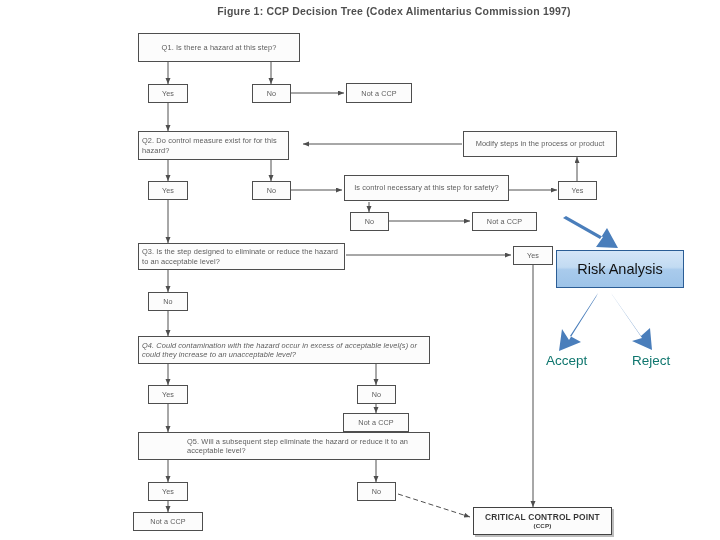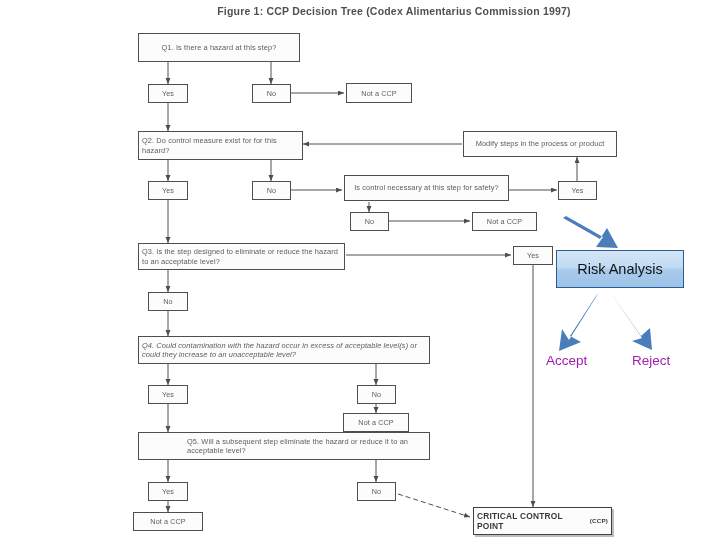--- a/index.html
+++ b/index.html
@@ -29,42 +29,42 @@
     letter-spacing:.1px;
   }
   .fbox.small{font-size:7.2px;}
   .ccpbox{
     border:1px solid #2b2b2b;
     box-shadow:2px 2px 0 rgba(90,90,90,.45);
     font-weight:bold;
     font-size:8.4px;
     color:#1d1d1d;
     letter-spacing:.2px;
-    flex-direction:row;
+    flex-direction:column;
   }
   .ccpbox .sub{font-weight:bold;font-size:6.2px;letter-spacing:.2px;}
 
   #title{
     position:absolute;left:0;top:5px;width:720px;text-align:center;
     font-size:10.5px;font-weight:bold;color:#3b3b3b;
     font-family:"Liberation Sans",sans-serif;letter-spacing:.2px;padding-left:34px;
   }
 
   
   #overlay{position:absolute;left:0;top:0;width:720px;height:540px;margin-top:26px;}
   #risk-analysis-box{
     position:absolute;left:556px;top:224px;width:128px;height:38px;
     border:1px solid #2b5d95;
     background:linear-gradient(180deg,#d4e5f7 0%,#c2dbf2 45%,#a9cbec 52%,#9dc3e8 100%);
     display:flex;align-items:center;justify-content:center;
     font-size:14.5px;color:#111;font-family:"Liberation Sans",sans-serif;
     box-sizing:border-box;
   }
   .rr-label{
-    position:absolute;font-size:13.5px;color:#a21caf;
+    position:absolute;font-size:13.5px;color:#0f766e;
     font-family:"Liberation Sans",sans-serif;white-space:nowrap;
   }
   #accept-label{left:546px;top:327px;}
   #reject-label{left:632px;top:327px;}
 </style>
 </head>
 <body>
 
 <div id="stage">
 
@@ -129,21 +129,21 @@
         <path d="M398,494 L470,517"></path>
       </g>
     </svg>
 
     <div class="fbox" style="left:138px;top:33px;width:162px;height:29px;">Q1. Is there a hazard at this step?</div>
 
     <div class="fbox small" style="left:148px;top:84px;width:40px;height:19px;">Yes</div>
     <div class="fbox small" style="left:252px;top:84px;width:39px;height:19px;">No</div>
     <div class="fbox small" style="left:346px;top:83px;width:66px;height:20px;">Not a CCP</div>
 
-    <div class="fbox" style="left:138px;top:131px;width:165px;height:29px;">Q2. Do control measure exist for for this hazard?</div>
+    <div class="fbox" style="left:138px;top:131px;width:151px;height:29px;">Q2. Do control measure exist for for this hazard?</div>
     <div class="fbox" style="left:463px;top:131px;width:154px;height:26px;">Modify steps in the process or product</div>
 
     <div class="fbox small" style="left:148px;top:181px;width:40px;height:19px;">Yes</div>
     <div class="fbox small" style="left:252px;top:181px;width:39px;height:19px;">No</div>
 
     <div class="fbox" style="left:344px;top:175px;width:165px;height:26px;">Is control necessary at this step for safety?</div>
     <div class="fbox small" style="left:558px;top:181px;width:39px;height:19px;">Yes</div>
     <div class="fbox small" style="left:350px;top:212px;width:39px;height:19px;">No</div>
     <div class="fbox small" style="left:472px;top:212px;width:65px;height:19px;">Not a CCP</div>
 

